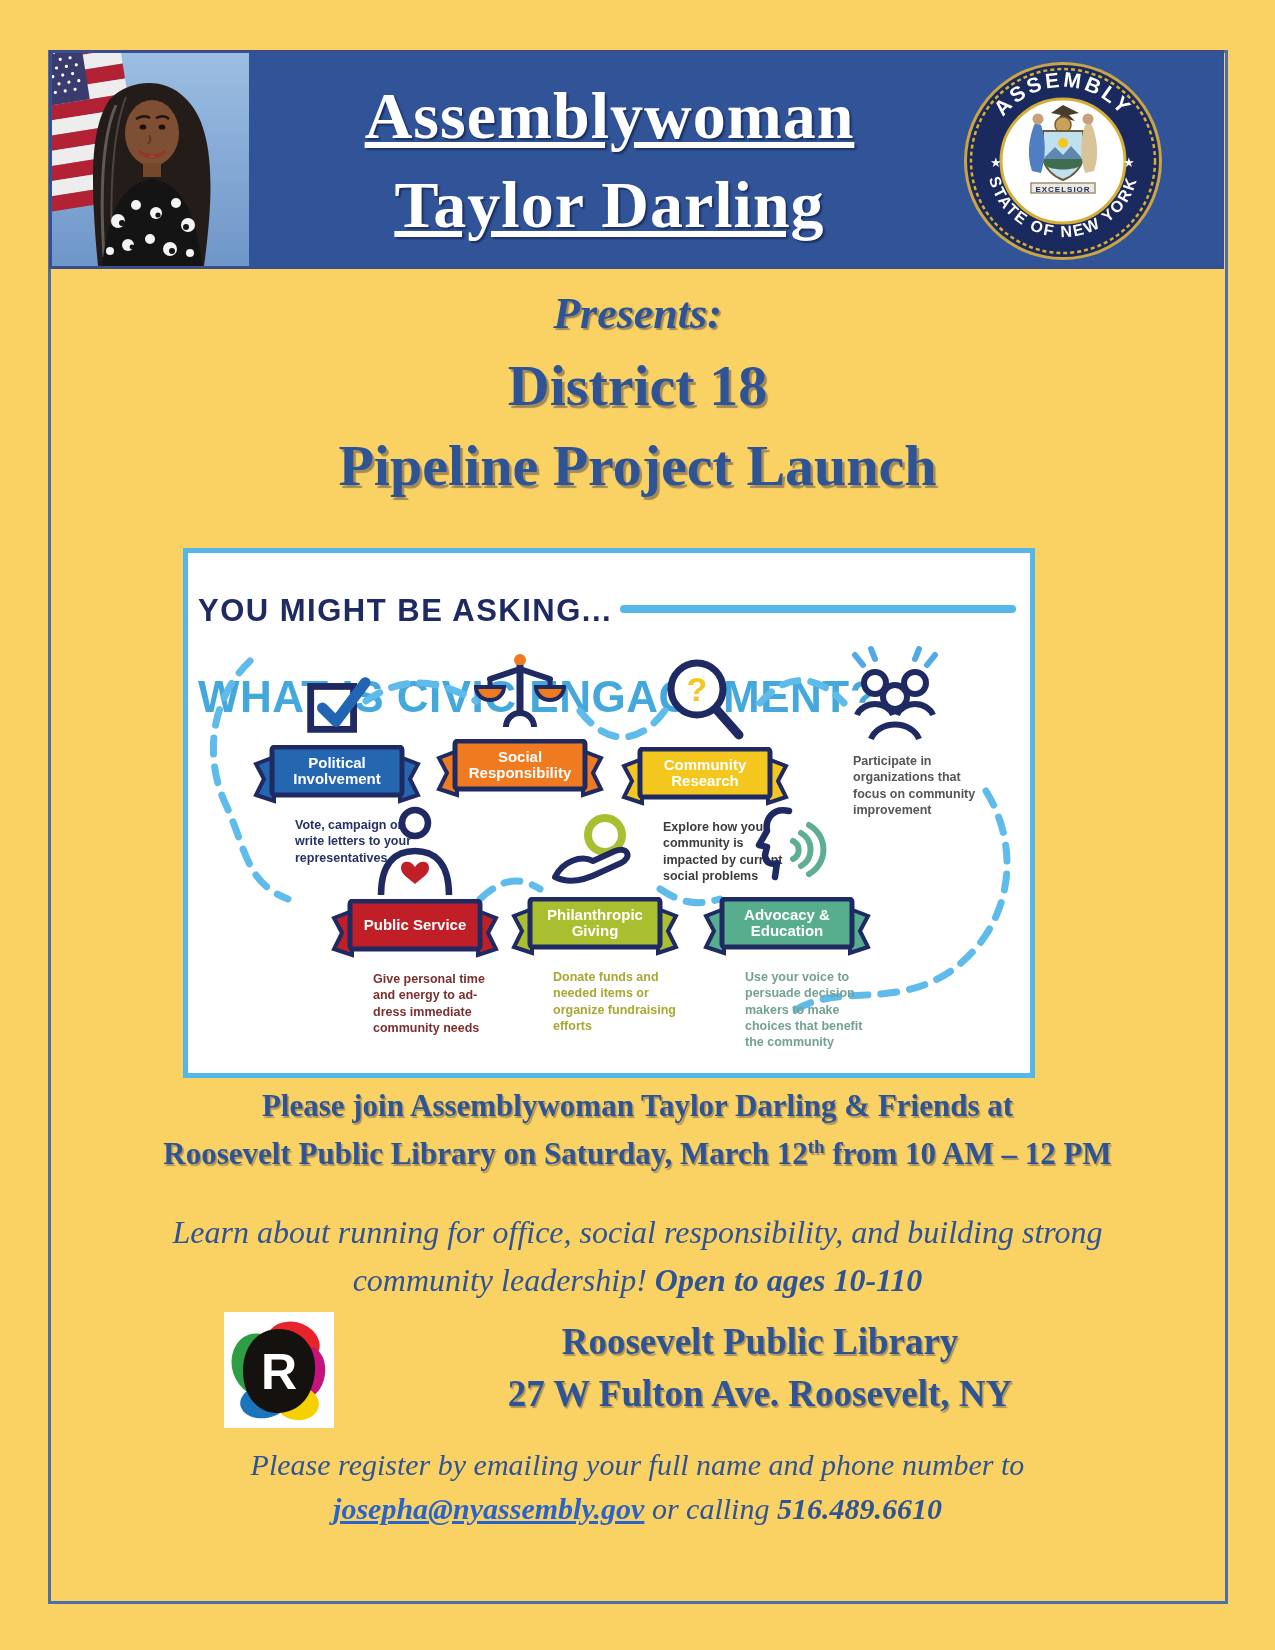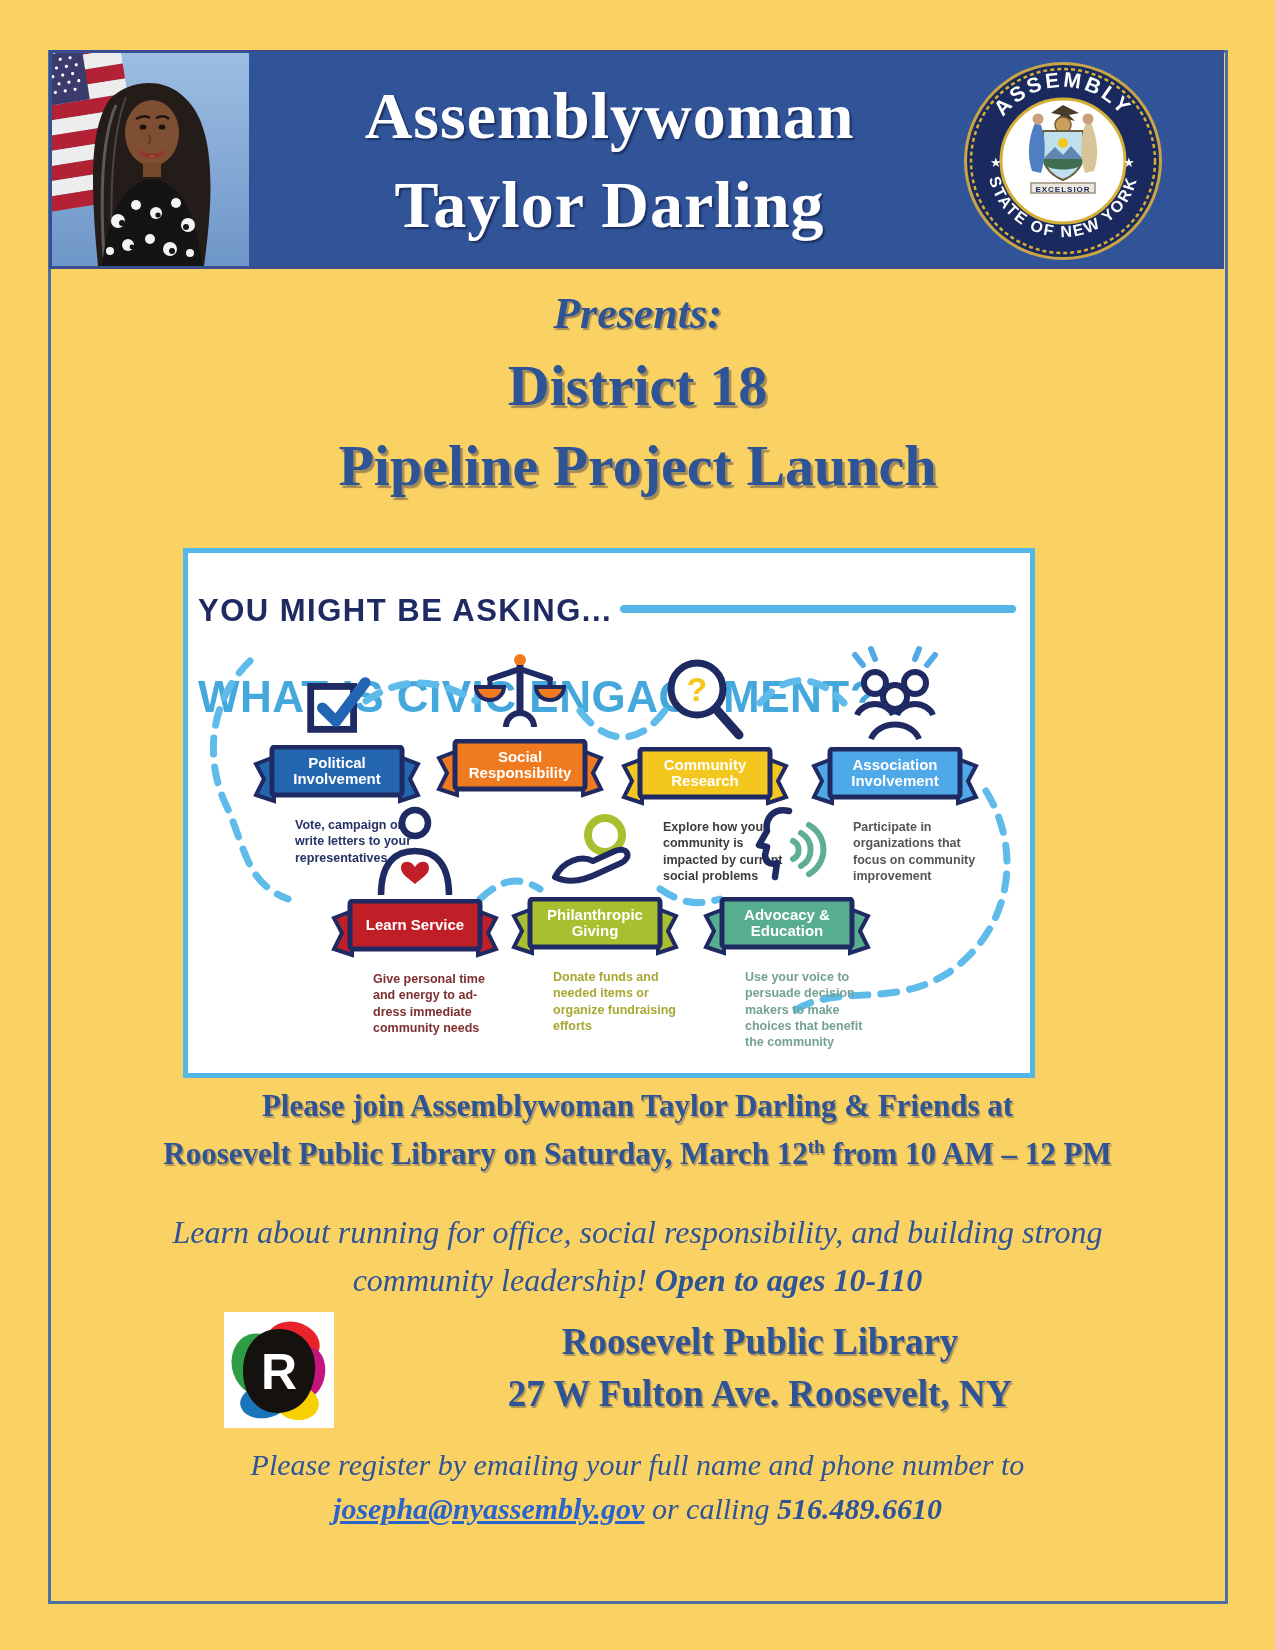--- a/index.html
+++ b/index.html
@@ -12,21 +12,21 @@
   
   .frame{position:absolute; left:48px; top:50px; width:1174px; height:1548px;
     border:3px solid var(--frame,#4C6FA5); pointer-events:none;}
   
   .header{position:absolute; left:49px; top:50px; width:1175px; height:219px;
     background:var(--hdr,#315499); border:2px solid #3D4B8C; box-sizing:border-box;}
   .portrait{position:absolute; left:1px; top:1px; width:197px; height:213px; overflow:hidden;}
   .header-title{position:absolute; left:210px; right:264px; top:8px; height:200px;
     display:flex; flex-direction:column; justify-content:center; align-items:center;
     color:#fff; font-weight:bold; font-size:66px; line-height:1.35; text-align:center;
-    text-shadow:2px 2px 2px rgba(0,0,30,.45); letter-spacing:1px;}
+    text-shadow:2px 2px 2px rgba(0,0,30,.45); letter-spacing:1px;text-decoration:underline;}
   .seal{position:absolute; right:59px; top:9px; width:200px; height:200px;}
   
   .center-text{position:absolute; left:60px; right:60px; text-align:center; color:var(--blue,#2F5496);}
   .presents{top:288px; font-size:44px; font-weight:bold; font-style:italic;
     text-shadow:2px 2px 1px rgba(30,30,70,.4);}
   .big-title{font-size:58px; font-weight:bold; text-shadow:2.5px 2.5px 1px rgba(30,30,70,.4);}
   .t1{top:352px;} .t2{top:432px;}
   
   .panel{position:absolute; left:183px; top:548px; width:852px; height:530px;
     background:#fff; border:5px solid var(--lblue,#55B7E8); box-sizing:border-box;
@@ -298,46 +298,38 @@
           <g fill="#fff" stroke="#1F2A63" stroke-width="6">
             <circle cx="30" cy="38" r="11"></circle>
             <path d="M12,70 a19,16 0 0 1 36,0"></path>
             <circle cx="70" cy="38" r="11"></circle>
             <path d="M52,70 a19,16 0 0 1 36,0"></path>
             <circle cx="50" cy="52" r="12"></circle>
             <path d="M26,94 a25,20 0 0 1 48,0"></path>
           </g>
         </svg>
       </div>
-      <div class="ribbon">
-        <svg width="170" height="64" viewBox="0 0 170 64">
-          <polygon points="22,12 4,19 12,34 4,50 22,56" style="fill:var(--c)" stroke="#1F2A63" stroke-width="4"></polygon>
-          <polygon points="148,12 166,19 158,34 166,50 148,56" style="fill:var(--c)" stroke="#1F2A63" stroke-width="4"></polygon>
-          <rect x="20" y="2" width="130" height="48" rx="3" style="fill:var(--c)" stroke="#1F2A63" stroke-width="5"></rect>
-        </svg>
-        <div class="lbl">Association Involvement</div>
-      </div>
       <div class="desc">Participate in organizations that focus on community improvement</div>
     </div>
 
     <div class="itm" id="it4" style="--c: #C11F28; --tc: #7E2F2F;">
       <div class="icon">
         <svg width="92" height="92" viewBox="0 0 92 92">
           <circle cx="46" cy="18" r="13" fill="#fff" stroke="#1F2A63" stroke-width="6.5"></circle>
           <path d="M12,90 C12,56 28,46 46,46 C64,46 80,56 80,90" fill="none" stroke="#1F2A63" stroke-width="6.5"></path>
           <path d="M46,62 c-4,-7 -14,-7 -14,1 c0,7 9,11 14,16 c5,-5 14,-9 14,-16 c0,-8 -10,-8 -14,-1 Z" fill="#C11F28"></path>
         </svg>
       </div>
       <div class="ribbon">
         <svg width="170" height="64" viewBox="0 0 170 64">
           <polygon points="22,12 4,19 12,34 4,50 22,56" style="fill:var(--c)" stroke="#1F2A63" stroke-width="4"></polygon>
           <polygon points="148,12 166,19 158,34 166,50 148,56" style="fill:var(--c)" stroke="#1F2A63" stroke-width="4"></polygon>
           <rect x="20" y="2" width="130" height="48" rx="3" style="fill:var(--c)" stroke="#1F2A63" stroke-width="5"></rect>
         </svg>
-        <div class="lbl">Learn Service</div>
+        <div class="lbl">Public Service</div>
       </div>
       <div class="desc">Give personal time and energy to ad-dress immediate community needs</div>
     </div>
 
     <div class="itm" id="it5" style="--c: #A9BF2F; --tc: #A8A833;">
       <div class="icon">
         <svg width="96" height="84" viewBox="0 0 96 84">
           <circle cx="58" cy="24" r="17" fill="none" stroke="#A9BF2F" stroke-width="8"></circle>
           <path d="M8,66 C16,50 34,44 46,50 L68,40 C80,35 86,46 74,52 L52,62 C36,70 20,72 8,66 Z" fill="#fff" stroke="#1F2A63" stroke-width="6" stroke-linejoin="round"></path>
         </svg>

